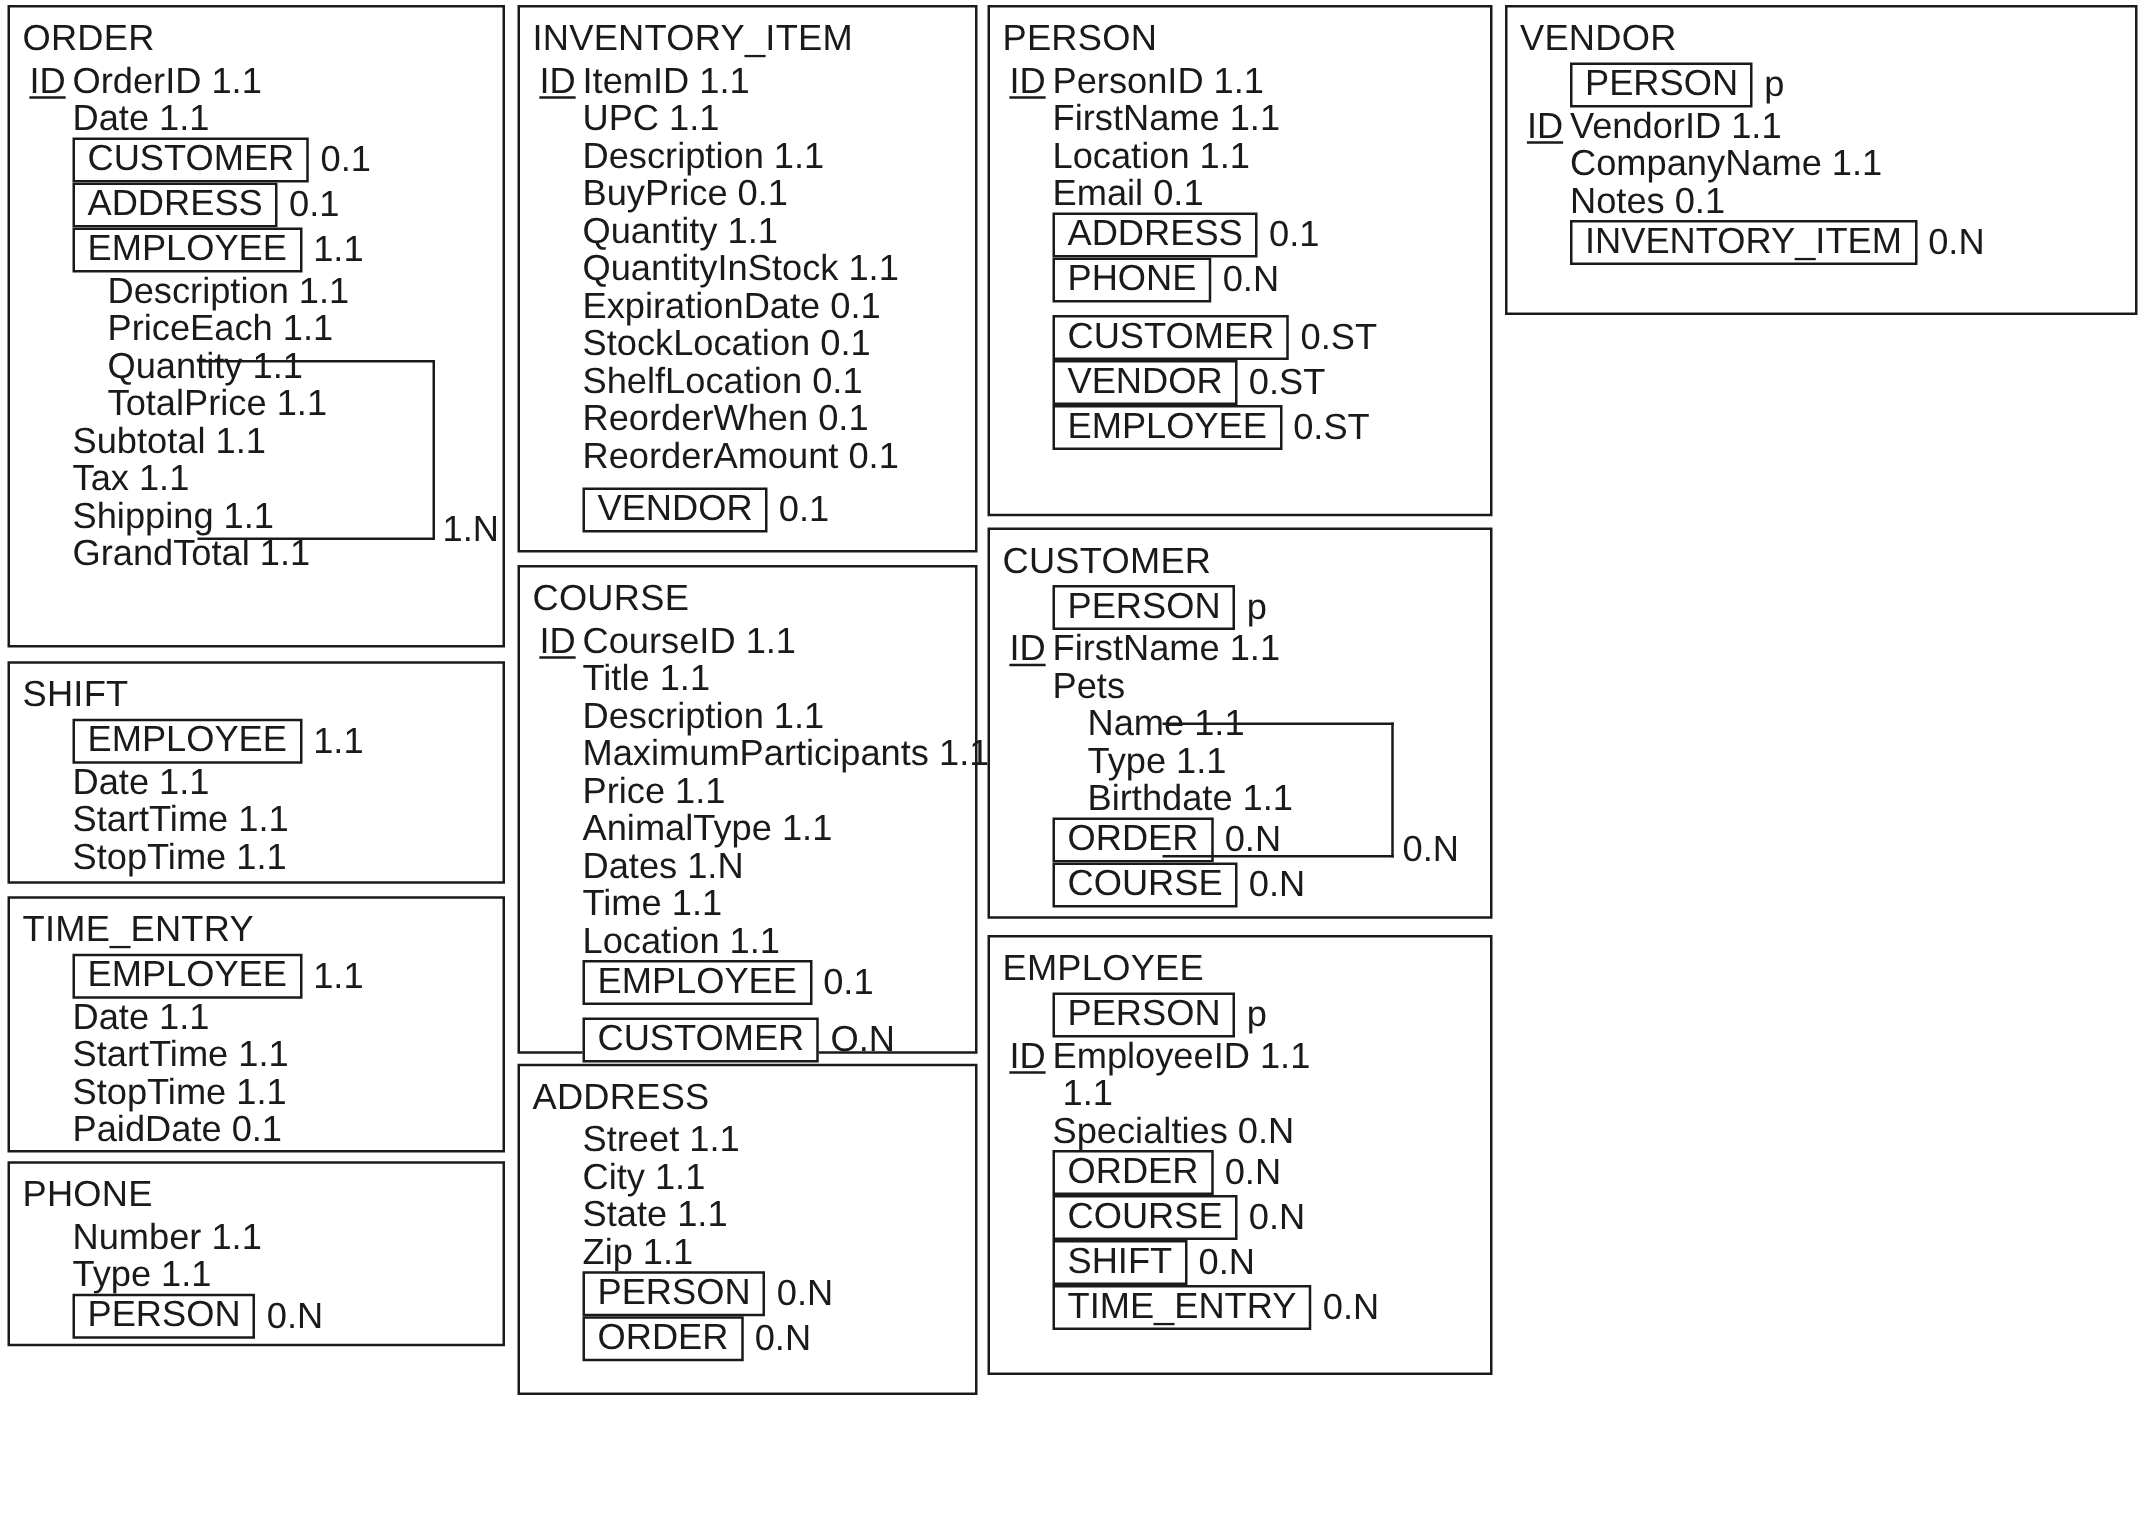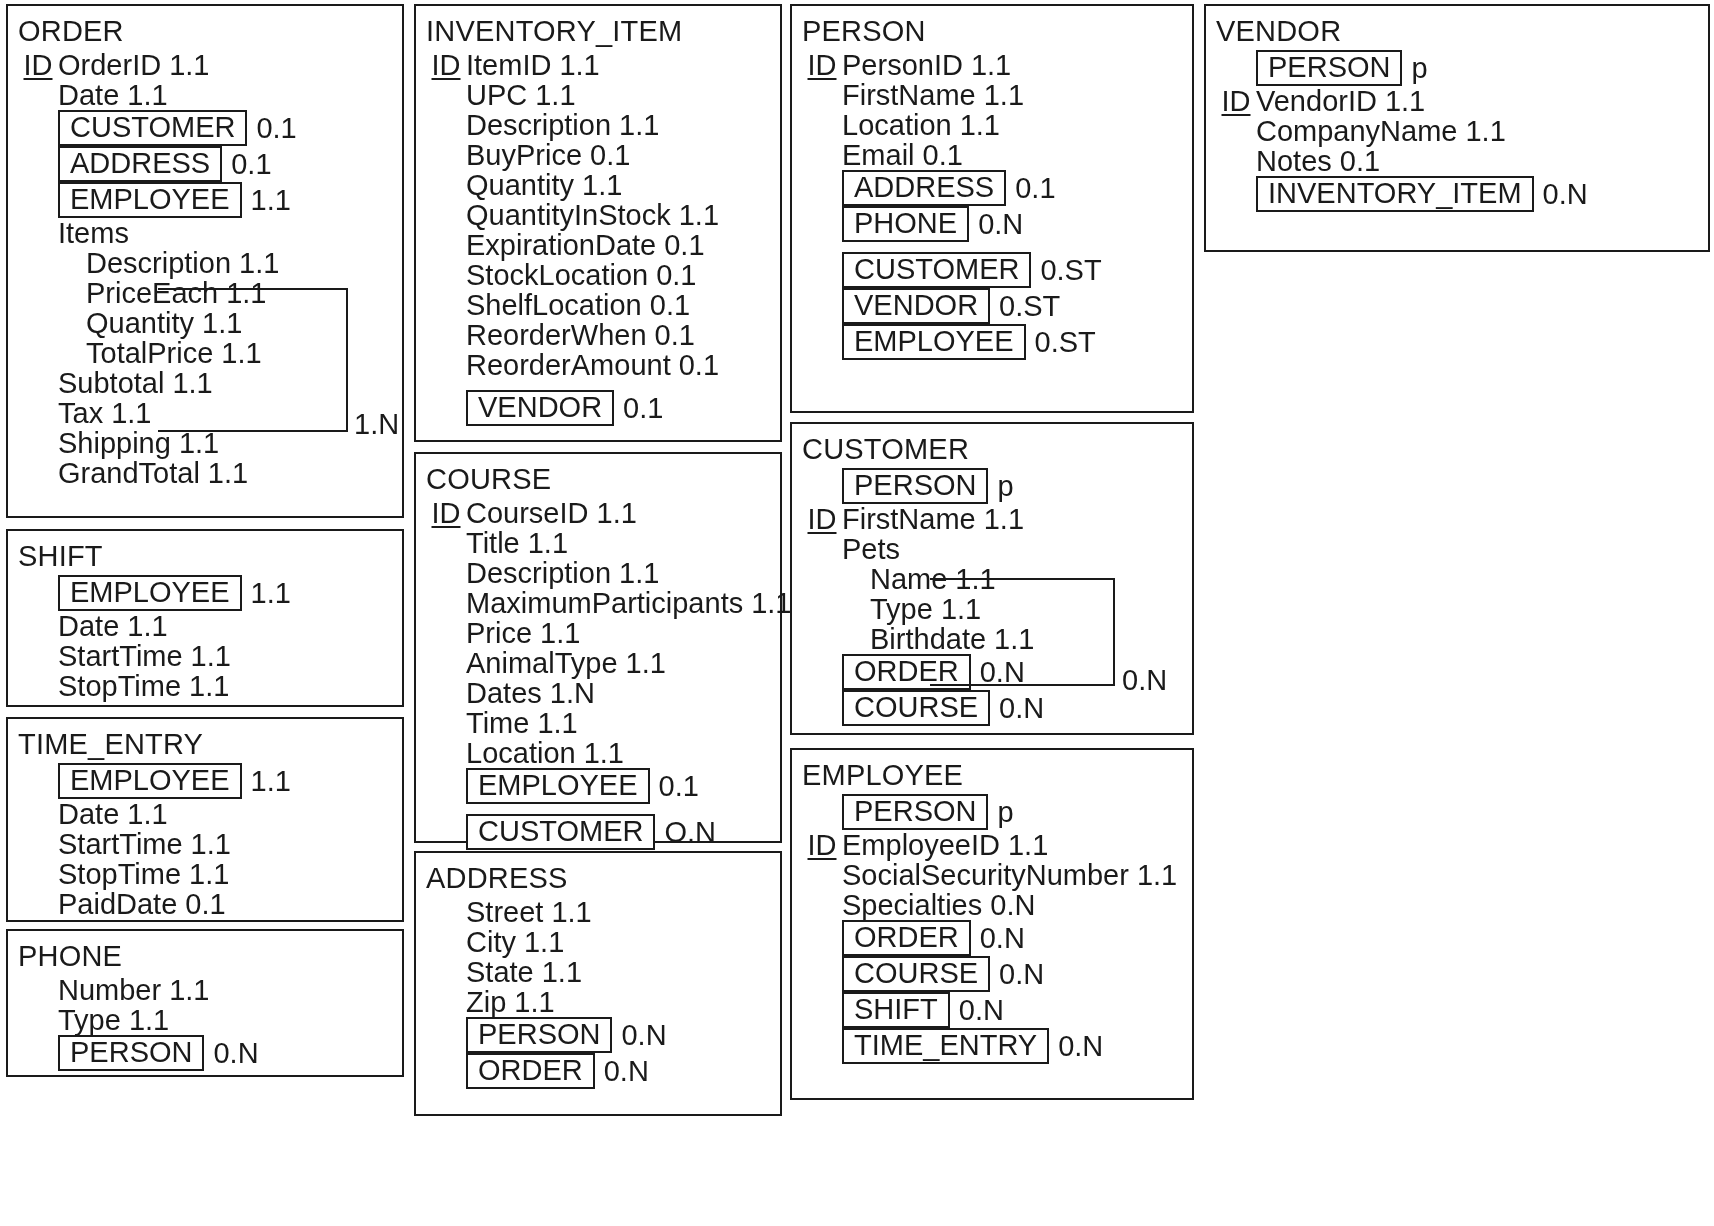--- a/index.html
+++ b/index.html
@@ -105,24 +105,20 @@
           <span class="indent1"></span>
           <span class="relbox">ADDRESS</span>
           <span class="rel-card">0.1</span>
         </div>
         <div class="row rel">
           <span class="indent1"></span>
           <span class="relbox">EMPLOYEE</span>
           <span class="rel-card">1.1</span>
         </div>
         <div class="row">
-          <span class="indent1"></span>
-          <span class="attr-name">Items</span>
-        </div>
-        <div class="row">
           <span class="indent2"></span>
           <span class="attr-name">Description</span>
           <span class="card">1.1</span>
         </div>
         <div class="row">
           <span class="indent2"></span>
           <span class="attr-name">PriceEach</span>
           <span class="card">1.1</span>
         </div>
         <div class="row">
@@ -498,21 +494,20 @@
           <span class="relbox">PERSON</span>
           <span class="rel-card">p</span>
         </div>
         <div class="row">
           <span class="idmark">ID</span>
           <span class="attr-name">EmployeeID</span>
           <span class="card">1.1</span>
         </div>
         <div class="row">
           <span class="indent1"></span>
-          <span class="attr-name">SocialSecurityNumber</span>
           <span class="card">1.1</span>
         </div>
         <div class="row">
           <span class="indent1"></span>
           <span class="attr-name">Specialties</span>
           <span class="card">0.N</span>
         </div>
         <div class="row rel">
           <span class="indent1"></span>
           <span class="relbox">ORDER</span>

